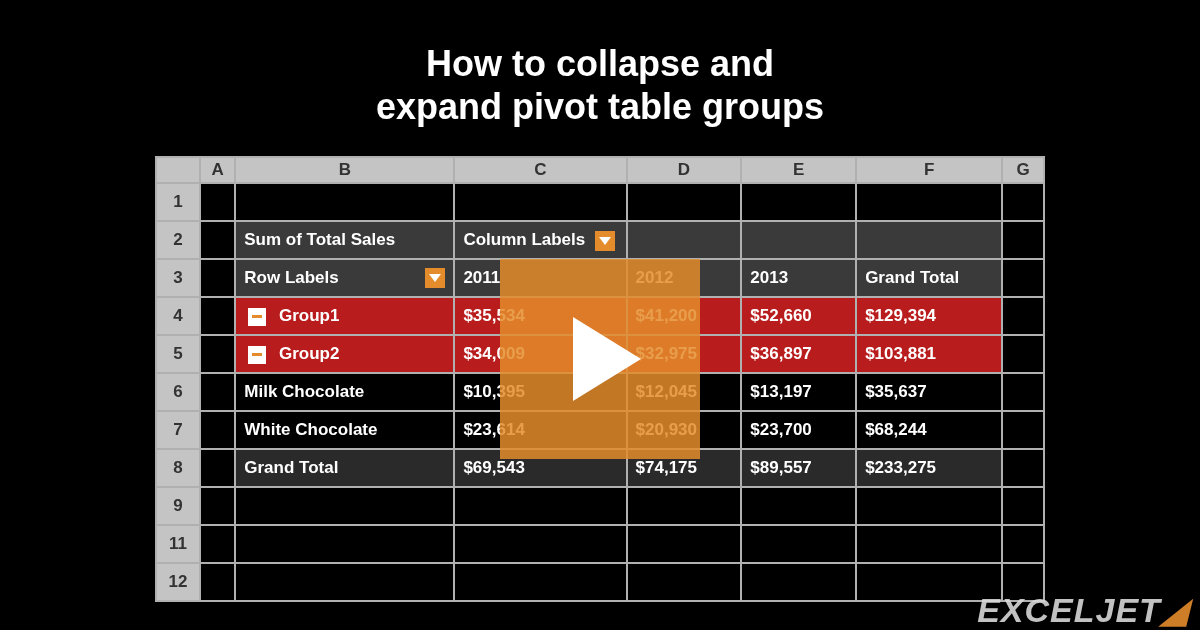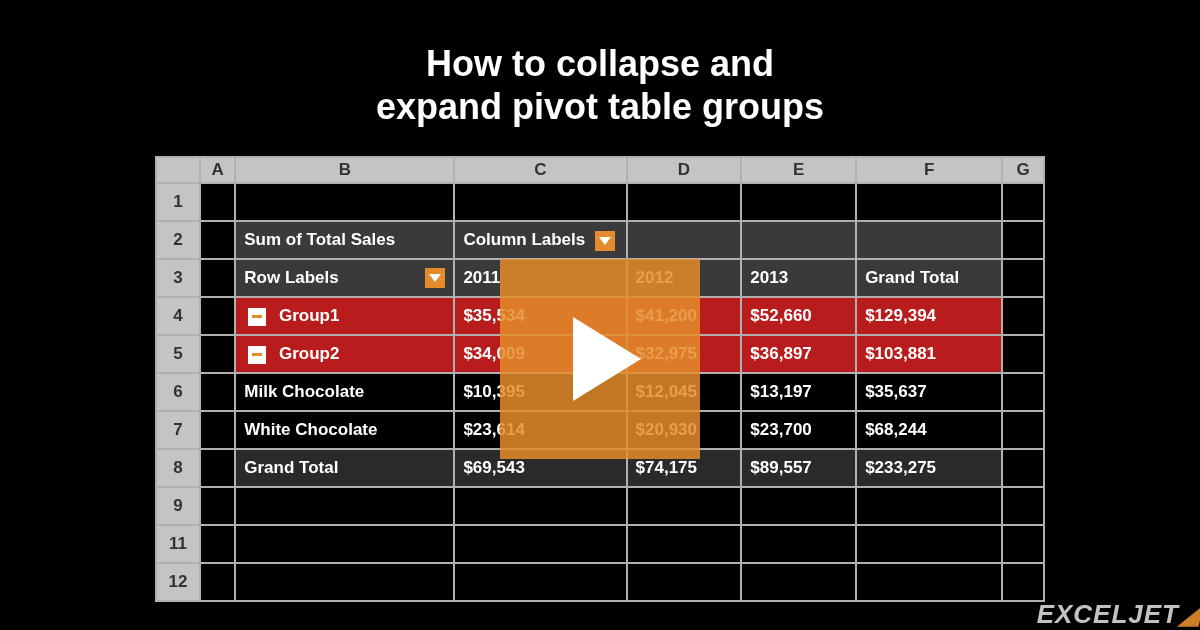--- a/index.html
+++ b/index.html
@@ -147,23 +147,23 @@
       width: 0;
       height: 0;
       border-top: 42px solid transparent;
       border-bottom: 42px solid transparent;
       border-left: 68px solid #fff;
       margin-left: 14px;
     }
     .watermark {
       position: absolute;
       bottom: 0;
-      right: 0;
+      right: 12px;
       color: #d8d8d8;
-      font-size: 26px;
+      font-size: 34px;
       font-weight: 900;
       letter-spacing: 1px;
       font-style: italic;
       opacity: 0.9;
       padding-left: 16px;
     }
     .watermark-icon {
       color: #e48c2b;
     }
   </style>

